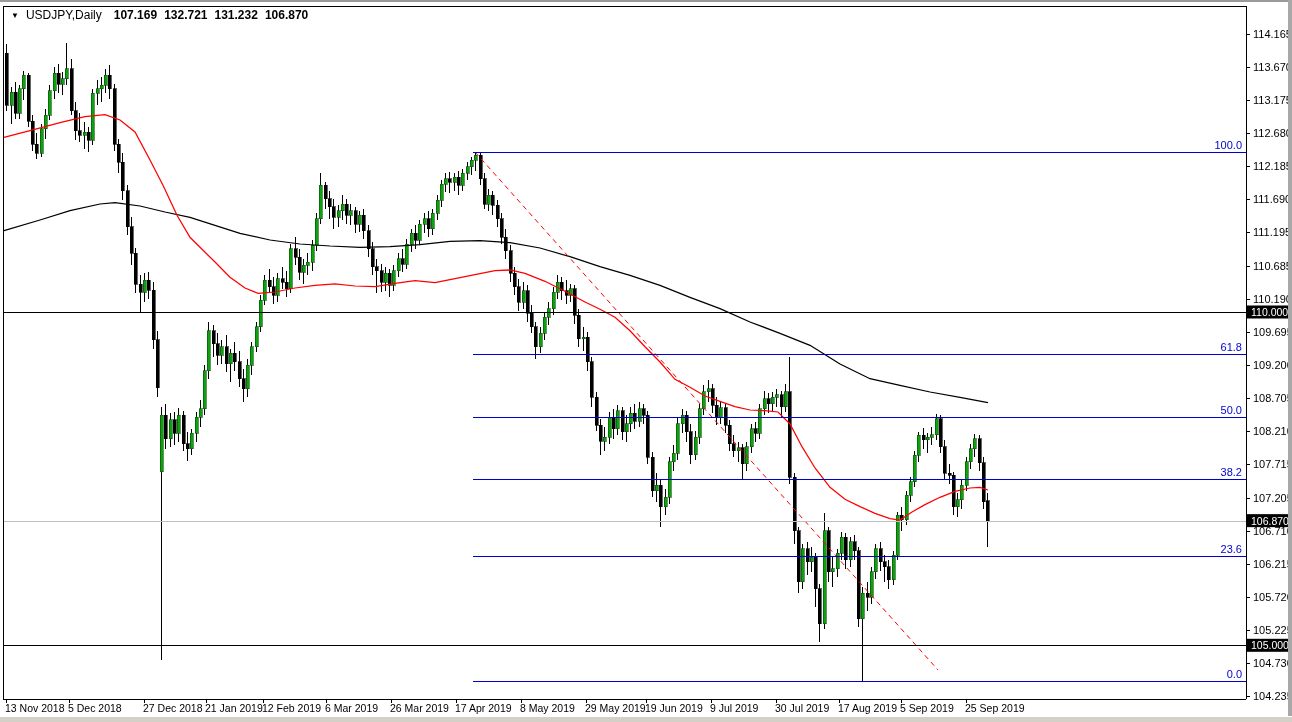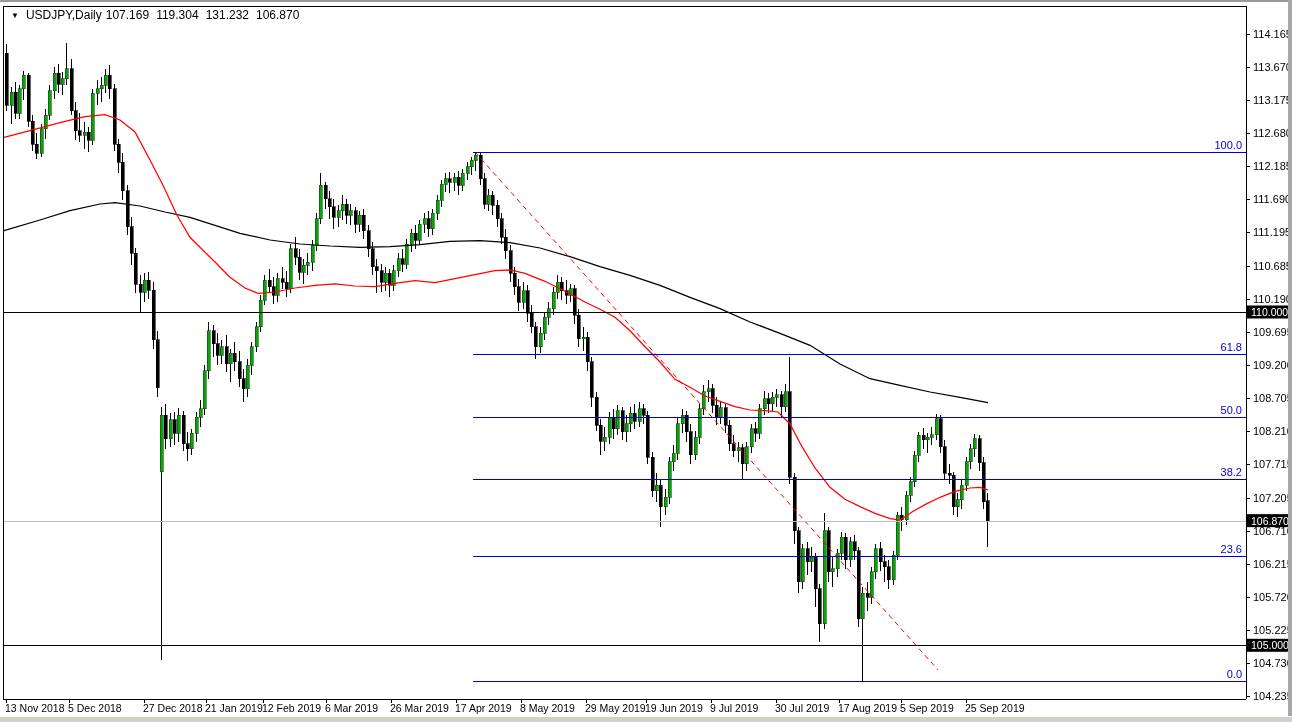--- a/index.html
+++ b/index.html
@@ -1,22 +1,22 @@
 <!DOCTYPE html>
 <html><head>
 <meta charset="utf-8">
 <style>
   html,body{margin:0;padding:0;background:#ffffff;}
   #win{position:relative;width:1292px;height:722px;background:#ffffff;overflow:hidden;
        font-family:"Liberation Sans",sans-serif;}
   #chart-svg{position:absolute;left:0;top:0;}
   #legend{position:absolute;left:11px;top:8px;font-size:12px;color:#000;white-space:nowrap;}
   #legend .tri{font-size:8px;margin-right:7px;vertical-align:1px;cursor:pointer;}
-  #legend .sym{margin-right:4px;}
-  #legend .v{margin-right:7px;}
+  #legend .sym{margin-right:12px;}
+  #legend .v{margin-right:7px;font-weight:bold;}
   .edge-top{position:absolute;left:0;top:0;width:1292px;height:2px;background:#9a9a9a;}
   .edge-right{position:absolute;right:0;top:0;width:4px;height:722px;background:#a8a8a8;}
   .bottom-bar{position:absolute;left:0;top:716px;width:1292px;height:6px;background:#d4d0c8;border-top:1px solid #ffffff;}
 </style>
 </head>
 <body>
 
 <div id="win">
   <svg id="chart-svg" width="1292" height="722" viewBox="0 0 1292 722">
       <g shape-rendering="crispEdges">
@@ -579,19 +579,19 @@
       <text x="965" y="712" fill="#000000" font-size="10.5" font-family="&quot;Liberation Sans&quot;,sans-serif">25 Sep 2019</text>
       <rect x="1246.5" y="305.5" width="45" height="13" fill="#000000"></rect>
       <text x="1251" y="316" fill="#ffffff" font-size="10.5" font-family="&quot;Liberation Sans&quot;,sans-serif">110.000</text>
       <rect x="1246.5" y="514.1457999999997" width="45" height="13" fill="#000000"></rect>
       <text x="1251" y="524.6457999999997" fill="#ffffff" font-size="10.5" font-family="&quot;Liberation Sans&quot;,sans-serif">106.870</text>
       <rect x="1246.5" y="638.8" width="45" height="13" fill="#000000"></rect>
       <text x="1251" y="649.3" fill="#ffffff" font-size="10.5" font-family="&quot;Liberation Sans&quot;,sans-serif">105.000</text>
     </svg>
 
   <div id="legend">
-    <span class="tri">▼</span><span class="sym">USDJPY,Daily</span><span class="v">107.169</span><span class="v">119.304</span><span class="v">131.232</span><span class="v">106.870</span>
+    <span class="tri">▼</span><span class="sym">USDJPY,Daily</span><span class="v">107.169</span><span class="v">132.721</span><span class="v">131.232</span><span class="v">106.870</span>
   </div>
 
   <div class="edge-top"></div>
   <div class="edge-right"></div>
   <div class="bottom-bar"></div>
 </div>
 
 </body></html>

